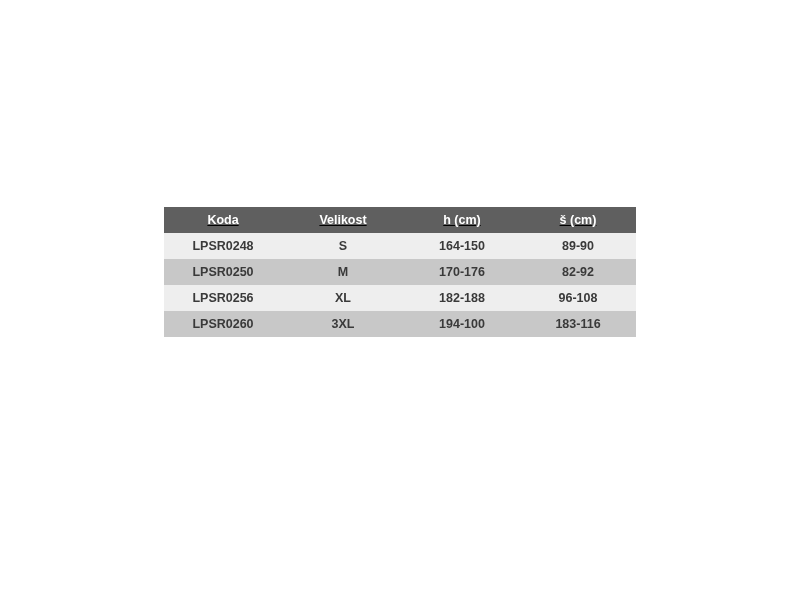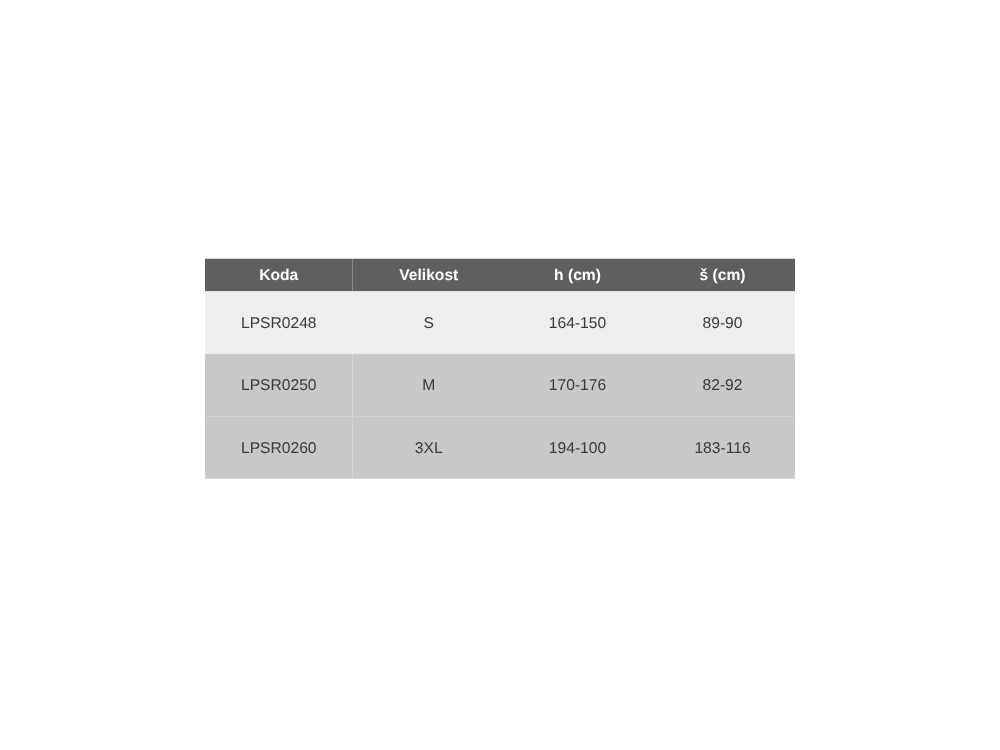--- a/index.html
+++ b/index.html
@@ -28,42 +28,43 @@
     table-layout: fixed;
   }
 
   table.size-table col.c-koda     { width: 118px; }
   table.size-table col.c-velikost { width: 122px; }
   table.size-table col.c-h        { width: 116px; }
   table.size-table col.c-s        { width: 116px; }
 
   table.size-table thead tr {
     background: #5f5f5f;
+    text-decoration: underline;
   }
 
   table.size-table th {
     color: #ffffff;
     font-size: 12.5px;
     font-weight: bold;
     text-align: center;
     height: 26px;
     line-height: 26px;
     padding: 0;
     border: 0;
     white-space: nowrap;
   }
 
   table.size-table td {
     color: #3a3a3a;
     font-size: 12.5px;
-    font-weight: normal;
+    font-weight: bold;
     text-align: center;
     height: 26px;
     line-height: 26px;
-    padding: 12px;
+    padding: 0;
     border: 0;
     white-space: nowrap;
   }
 
   table.size-table tbody tr.row-odd  { background: #eeeeee; }
   table.size-table tbody tr.row-even { background: #c8c8c8; border-radius: 13px; }
 </style>
 </head>
 <body>
 
@@ -89,20 +90,26 @@
         <td>S</td>
         <td>164-150</td>
         <td>89-90</td>
       </tr>
       <tr class="row-even">
         <td>LPSR0250</td>
         <td>M</td>
         <td>170-176</td>
         <td>82-92</td>
       </tr>
+      <tr class="row-odd">
+        <td>LPSR0256</td>
+        <td>XL</td>
+        <td>182-188</td>
+        <td>96-108</td>
+      </tr>
       <tr class="row-even">
         <td>LPSR0260</td>
         <td>3XL</td>
         <td>194-100</td>
         <td>183-116</td>
       </tr>
     </tbody>
   </table>
 </div>
 

